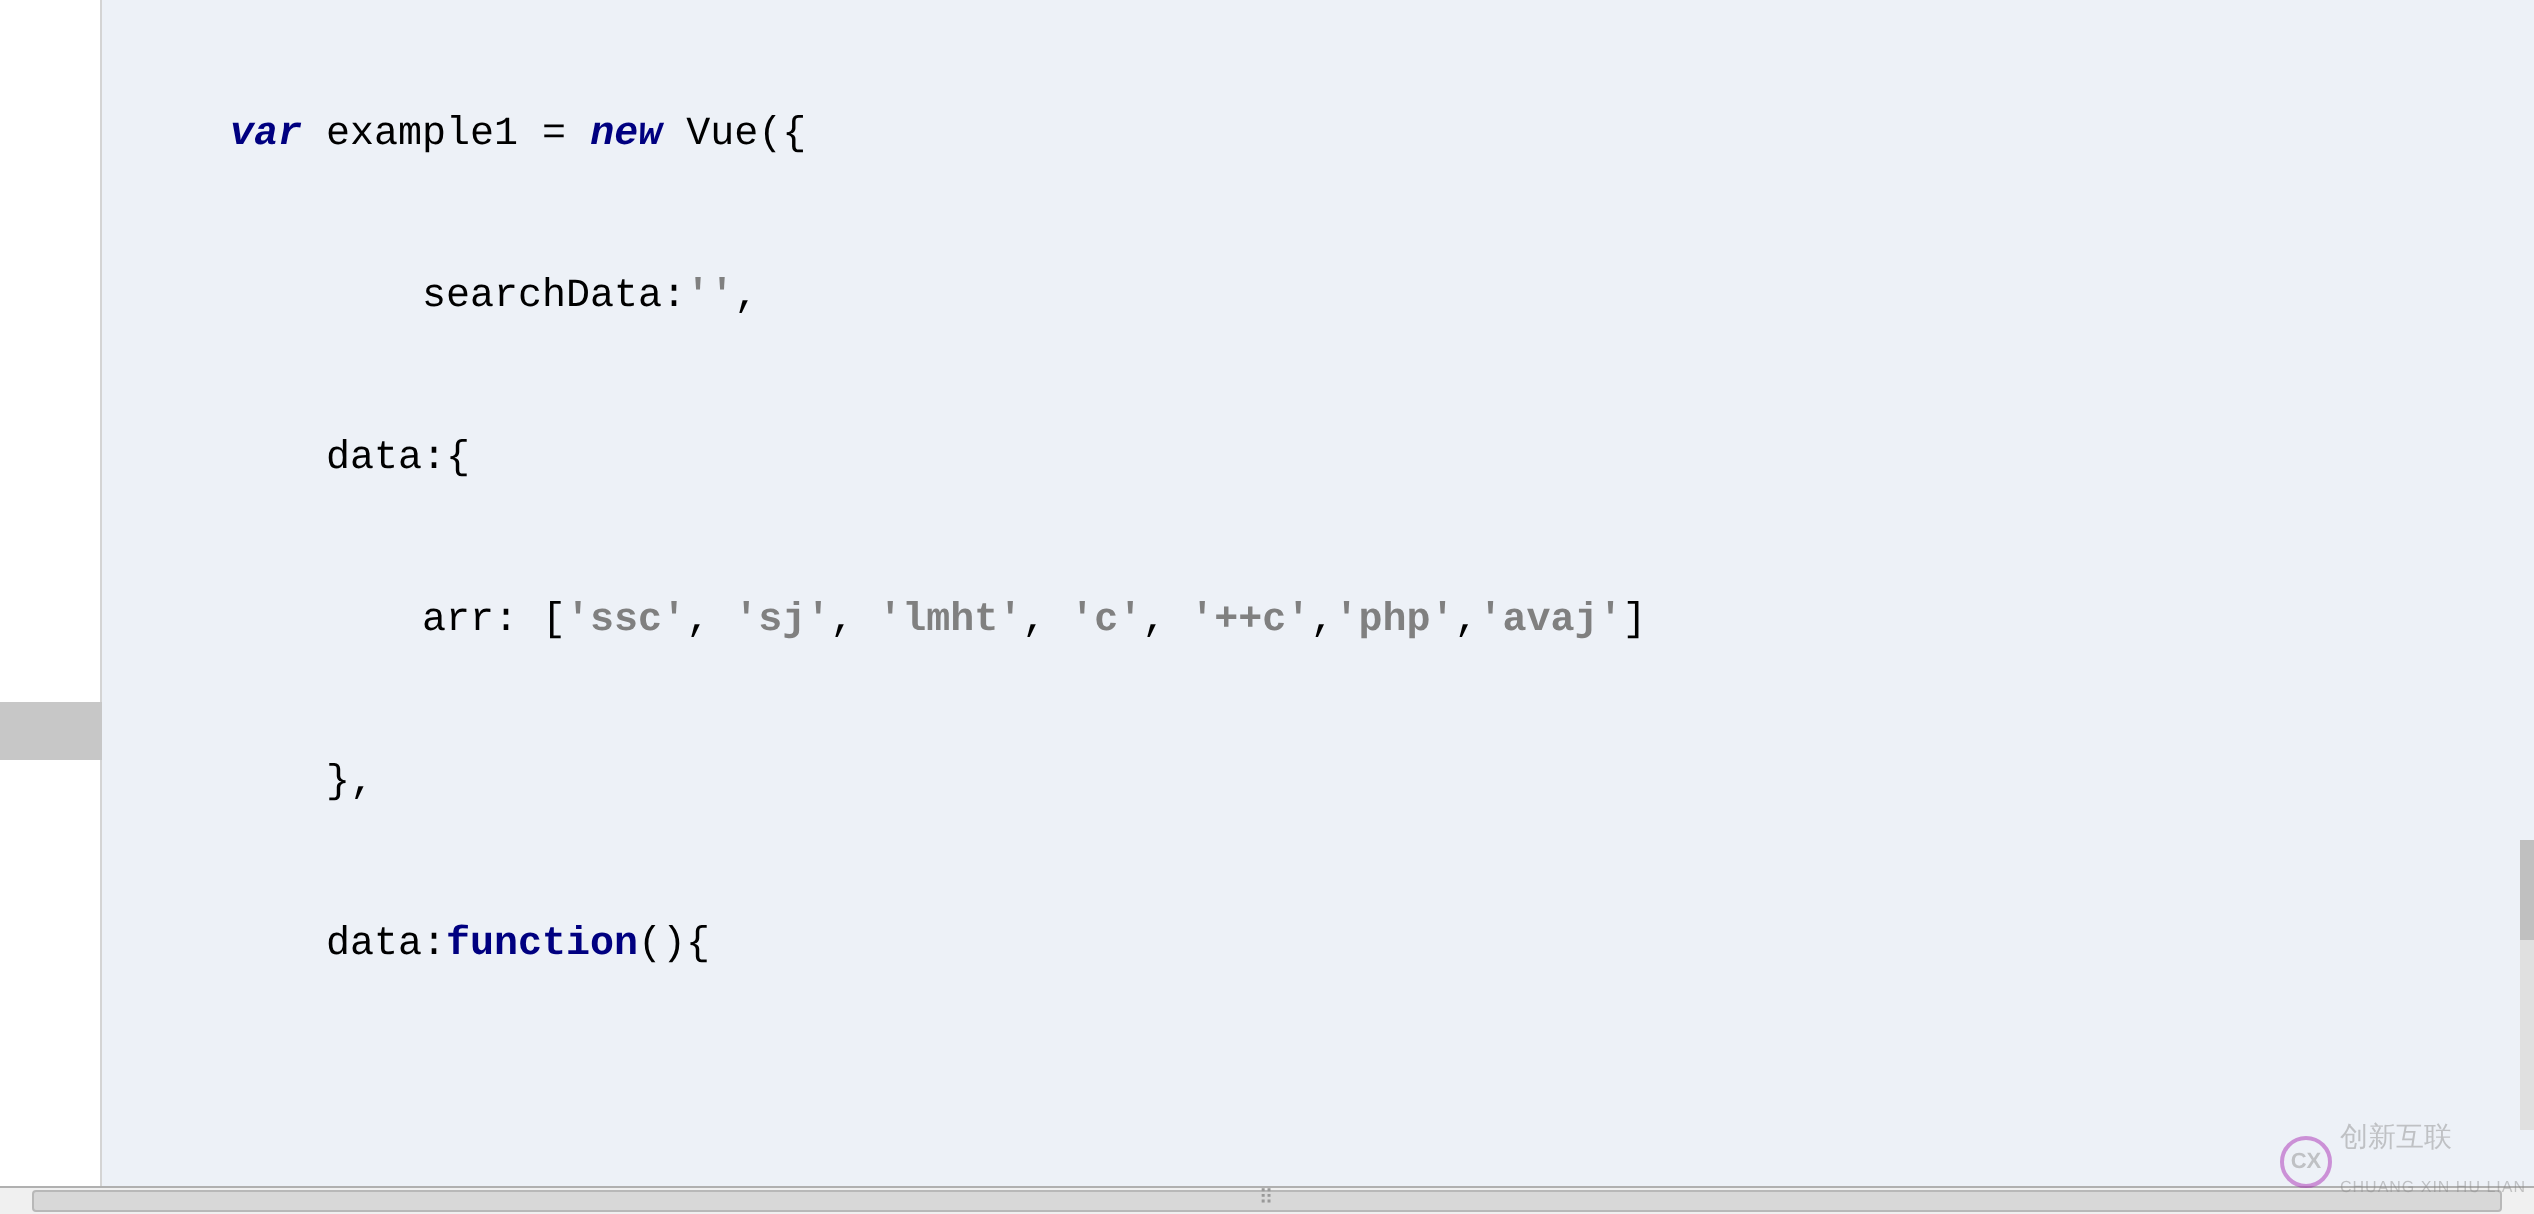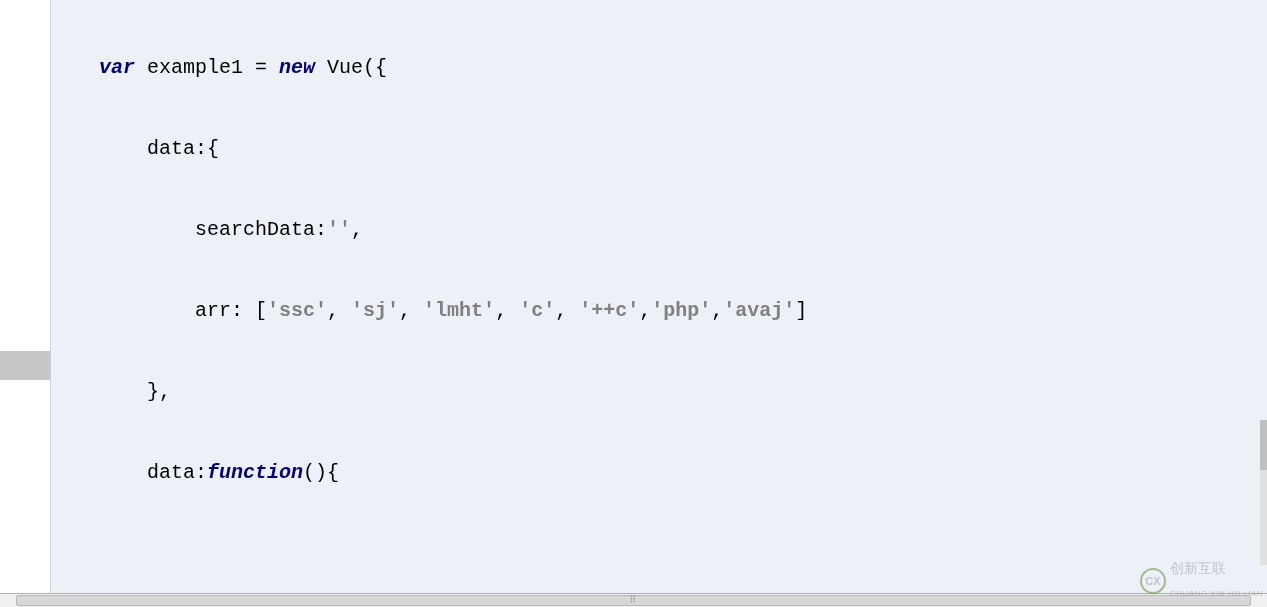--- a/index.html
+++ b/index.html
@@ -13,20 +13,21 @@
   }
   .editor {
     display: flex;
     flex-direction: column;
     height: 100%;
   }
   .code-area {
     flex: 1;
     display: flex;
     overflow: hidden;
+    gap: 16px;
   }
   .gutter {
     width: 51px;
     flex-shrink: 0;
     background: #ffffff;
     border-right: 1px solid #d4d4d4;
     position: relative;
   }
   .gutter-mark {
     position: absolute;
@@ -36,21 +37,21 @@
     background: #c7c7c7;
   }
   .text-col {
     position: relative;
     flex: 1;
     white-space: pre;
     color: #000;
   }
   .line { height: 27px; position: relative; padding-left: 0; }
   .kw   { color: #000080; font-weight: bold; font-style: italic; }
-  .fn   { color: #000080; font-weight: bold; font-style: italic; }
+  .fn   { color: #000080; font-weight: bold; }
   .str  { color: #808080; font-weight: bold; }
   .plain{ color: #000000; }
 
   .scroll-h {
     height: 14px;
     background: #f0f0f0;
     border-top: 1px solid #b0b0b0;
     display: flex;
     align-items: center;
     justify-content: center;
@@ -100,42 +101,42 @@
     align-items: center;
     gap: 4px;
     opacity: 0.45;
     color: #888;
     font-family: "Microsoft YaHei", sans-serif;
     font-size: 14px;
     pointer-events: none;
   }
   .watermark .logo {
     width: 26px; height: 26px;
-    border: 2px solid #4d7c0f;
+    border: 2px solid #a21caf;
     border-radius: 50%;
     display: flex; align-items: center; justify-content: center;
     font-weight: bold;
     font-size: 11px;
     text-align: center;
   }
   .watermark .sub { font-size: 8px; letter-spacing: 0.5px; margin-top:-2px; display:block;text-align:right;}
 </style>
 </head>
 <body>
 
 <div class="editor">
   <div class="code-area">
     <div class="gutter">
       <div class="gutter-mark" style="top:351px;height:28px;"></div>
       <div class="gutter-mark" style="top:378px;height:2px;"></div>
     </div>
     <div class="text-col">
       <div class="line">    <span class="kw">var</span><span class="plain"> example1 = </span><span class="kw">new</span><span class="plain"> Vue({</span></div>
+      <div class="line"><span class="plain">            searchData:</span><span class="str">''</span><span class="plain">,</span></div>
       <div class="line"><span class="plain">        data:{</span></div>
-      <div class="line"><span class="plain">            searchData:</span><span class="str">''</span><span class="plain">,</span></div>
       <div class="line"><span class="plain">            arr: [</span><span class="str">'ssc'</span><span class="plain">, </span><span class="str">'sj'</span><span class="plain">, </span><span class="str">'lmht'</span><span class="plain">, </span><span class="str">'c'</span><span class="plain">, </span><span class="str">'++c'</span><span class="plain">,</span><span class="str">'php'</span><span class="plain">,</span><span class="str">'avaj'</span><span class="plain">]</span></div>
       <div class="line"><span class="plain">        },</span></div>
       <div class="line"><span class="plain">        data:</span><span class="fn">function</span><span class="plain">(){</span></div>
       <div class="line"><span class="plain"></span></div>
       
       
       
       
       
       

